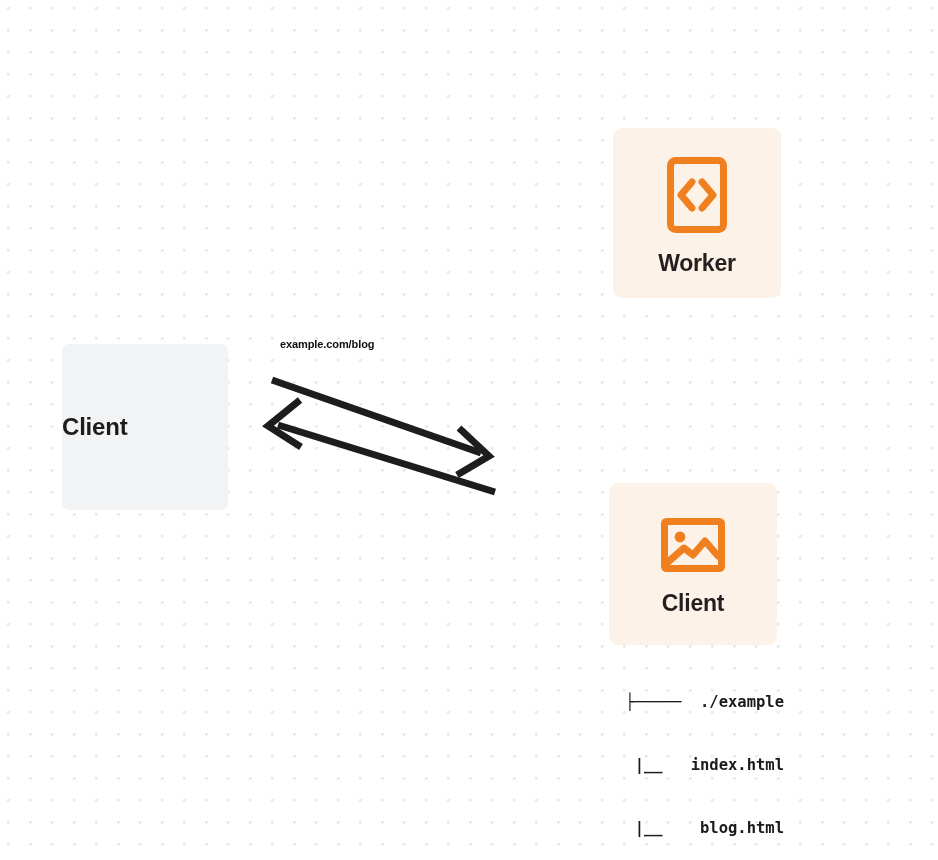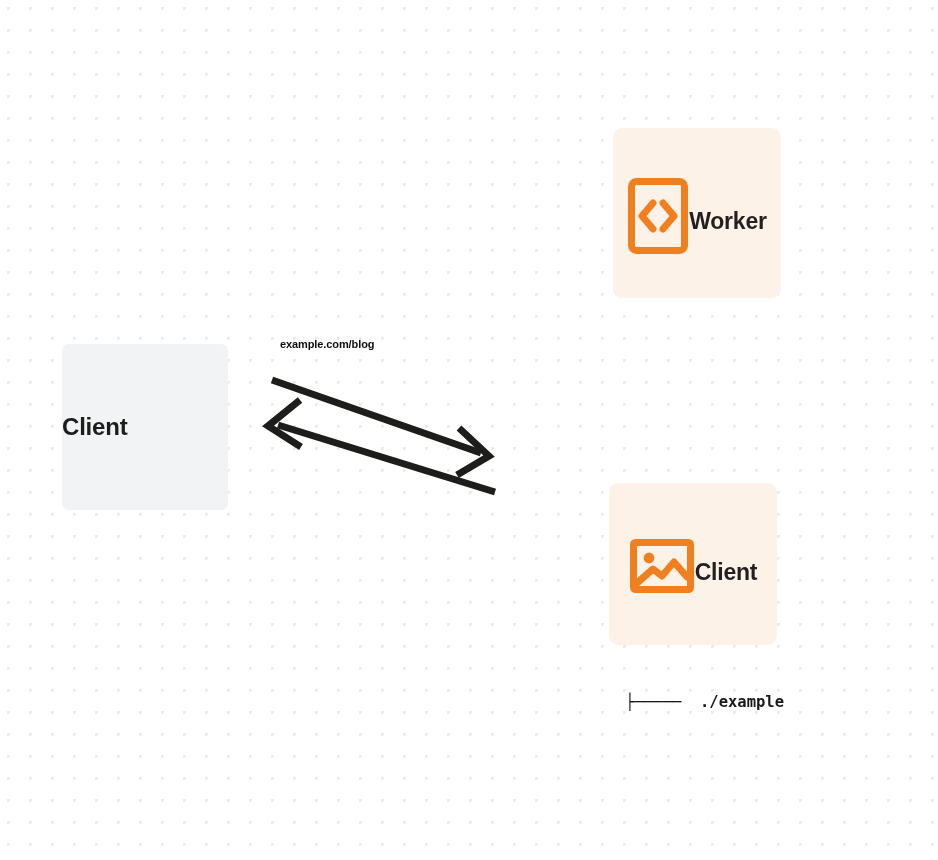--- a/index.html
+++ b/index.html
@@ -92,21 +92,21 @@
     line-height: 26px;
   }
 
   
   .service-card {
     position: absolute;
     width: 168px;
     background: #fdf2e7;
     border-radius: 9px;
     display: flex;
-    flex-direction: row;
+    flex-direction: column;
     align-items: center;
     justify-content: center;
   }
   #worker-card {
     left: 613px;
     top: 128px;
     height: 170px;
   }
   #assets-card {
     left: 609px;
@@ -185,16 +185,18 @@
         <rect x="4.5" y="5.5" width="57" height="47" rx="2" ry="2" fill="none" stroke="#f0801f" stroke-width="7"></rect>
         <circle cx="20" cy="21" r="5.4" fill="#f0801f"></circle>
         <path d="M8 46 L24 32 L33 39 L45 25 L58 40" fill="none" stroke="#f0801f" stroke-width="7" stroke-linecap="round" stroke-linejoin="round"></path>
       </svg>
     </span>
     <span class="card-label">Client</span>
   </div>
 
   <div id="asset-file-tree">
     <span class="tree-row">├─────  ./example</span>
+    <span class="tree-row">      |__   index.html</span>
+    <span class="tree-row">      |__    blog.html</span>
     
   </div>
 
 </div>
 
 </body></html>

